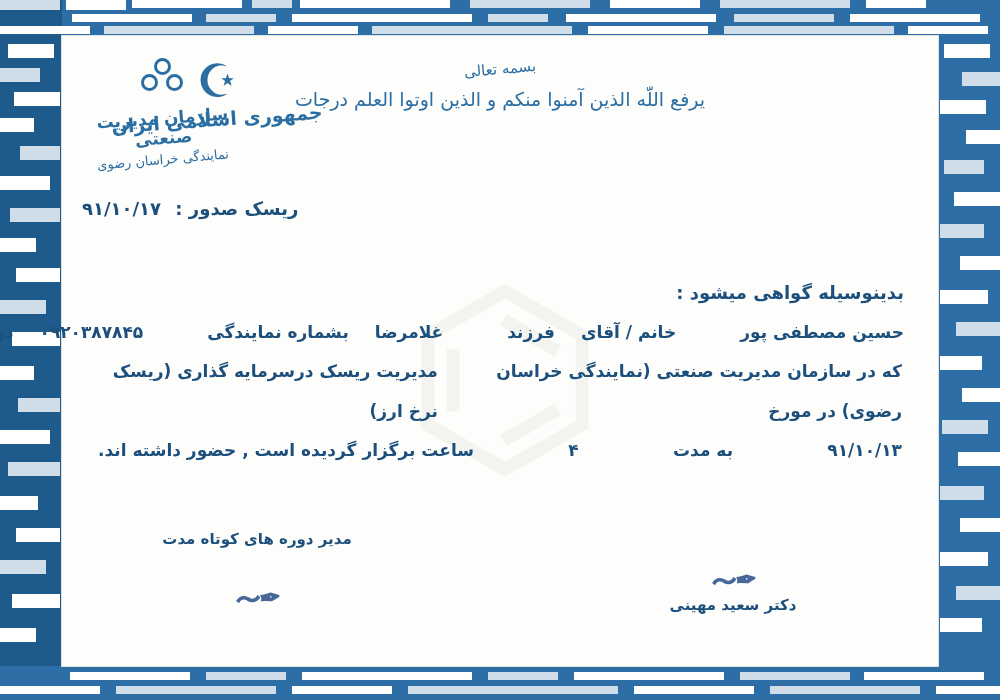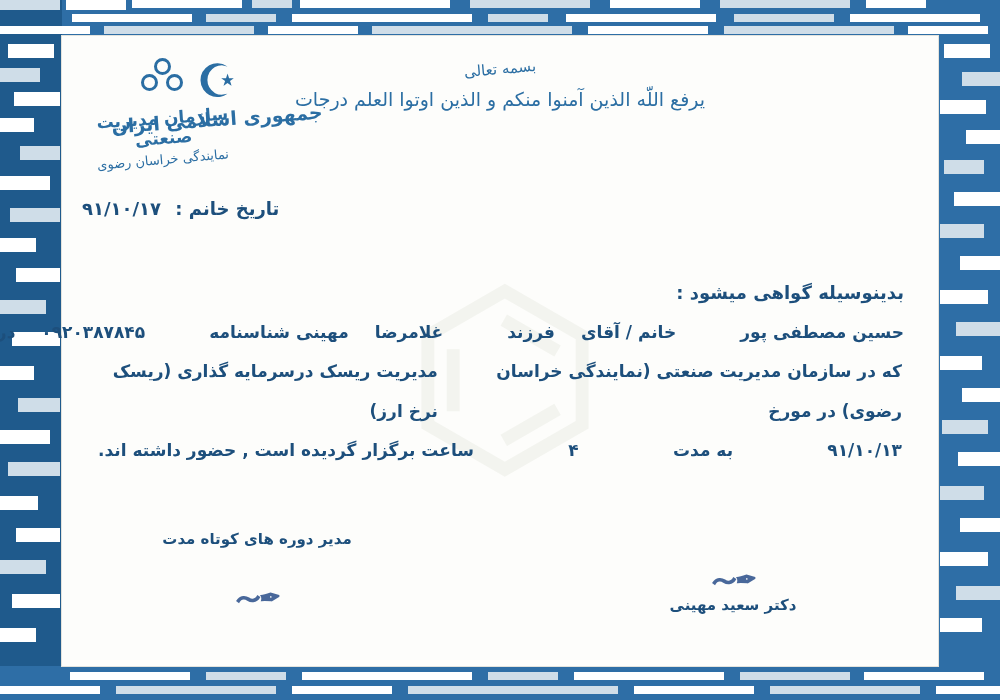--- a/index.html
+++ b/index.html
@@ -327,35 +327,35 @@
     <div class="emblem-block">
       <div class="emblem">☪</div>
       <div class="country">جمهوری اسلامی ایران</div>
     </div>
 
     <div class="besmeh">بسمه تعالی</div>
     <div class="ayeh">يرفع اللّه الذين آمنوا منكم و الذين اوتوا العلم درجات</div>
 
     <div class="meta">
       <div class="row">
-        <span class="label">تاریخ خانم :</span>
+        <span class="label">ریسک صدور :</span>
         <span>۹۱/۱۰/۱۷</span>
       </div>
     </div>
 
     <div class="body-block">
 
       <div class="line intro">بدینوسیله گواهی میشود :</div>
 
       <div class="row-flex">
         <span class="seg gap-lg">حسین مصطفی پور</span>
         <span class="seg">خانم / آقای</span>
         <span class="seg gap-lg">فرزند</span>
         <span class="seg">غلامرضا</span>
-        <span class="seg gap-lg">مهینی شناسنامه</span>
+        <span class="seg gap-lg">بشماره نمایندگی</span>
         <span class="seg">۰۹۲۰۳۸۷۸۴۵</span>
         <span class="seg">در سمینار</span>
       </div>
 
       <div class="course-row">
         <span>که در سازمان مدیریت صنعتی (نمایندگی خراسان رضوی) در مورخ</span>
         <span>مدیریت ریسک درسرمایه گذاری (ریسک نرخ ارز)</span>
       </div>
 
       <div class="duration-row">

